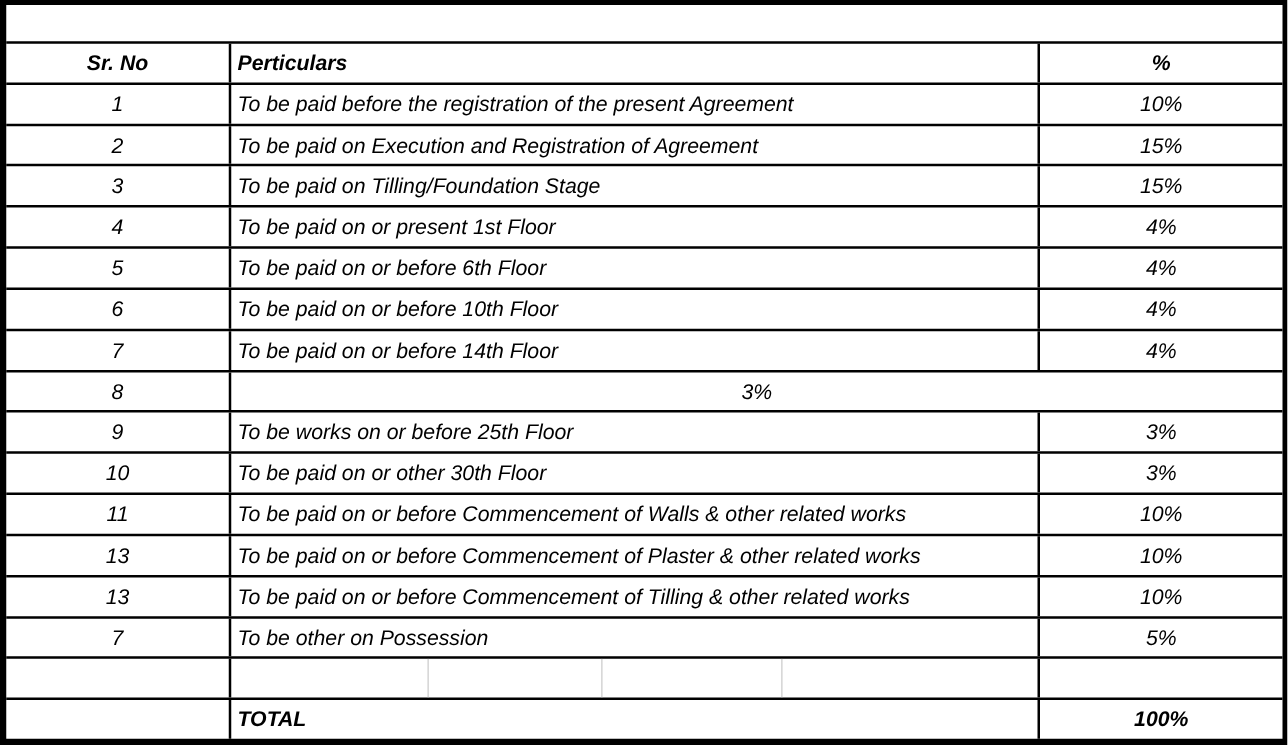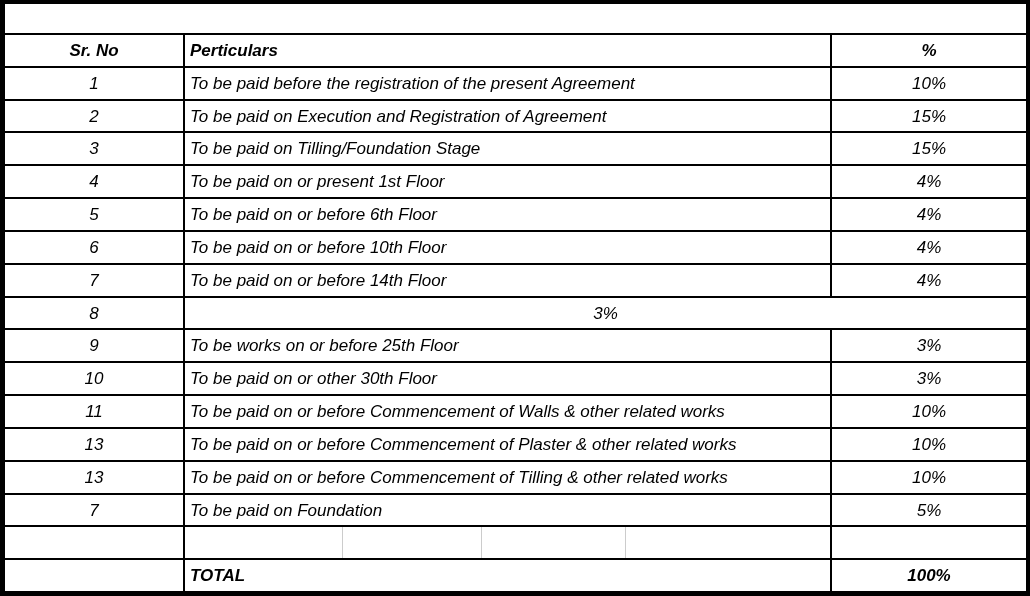--- a/index.html
+++ b/index.html
@@ -157,21 +157,21 @@
   </div>
 
   <div class="row">
     <div class="cell c-sr">13</div>
     <div class="cell c-part">To be paid on or before Commencement of Tilling &amp; other related works</div>
     <div class="cell c-pct">10%</div>
   </div>
 
   <div class="row">
     <div class="cell c-sr">7</div>
-    <div class="cell c-part">To be paid on Foundation</div>
+    <div class="cell c-part">To be other on Possession</div>
     <div class="cell c-pct">5%</div>
   </div>
 
   <div class="row">
     <div class="cell c-sr"></div>
     <div class="cell c-part blank-mid">
       <span class="sub s1"></span>
       <span class="sub s2"></span>
       <span class="sub s3"></span>
       <span class="sub s4"></span>

